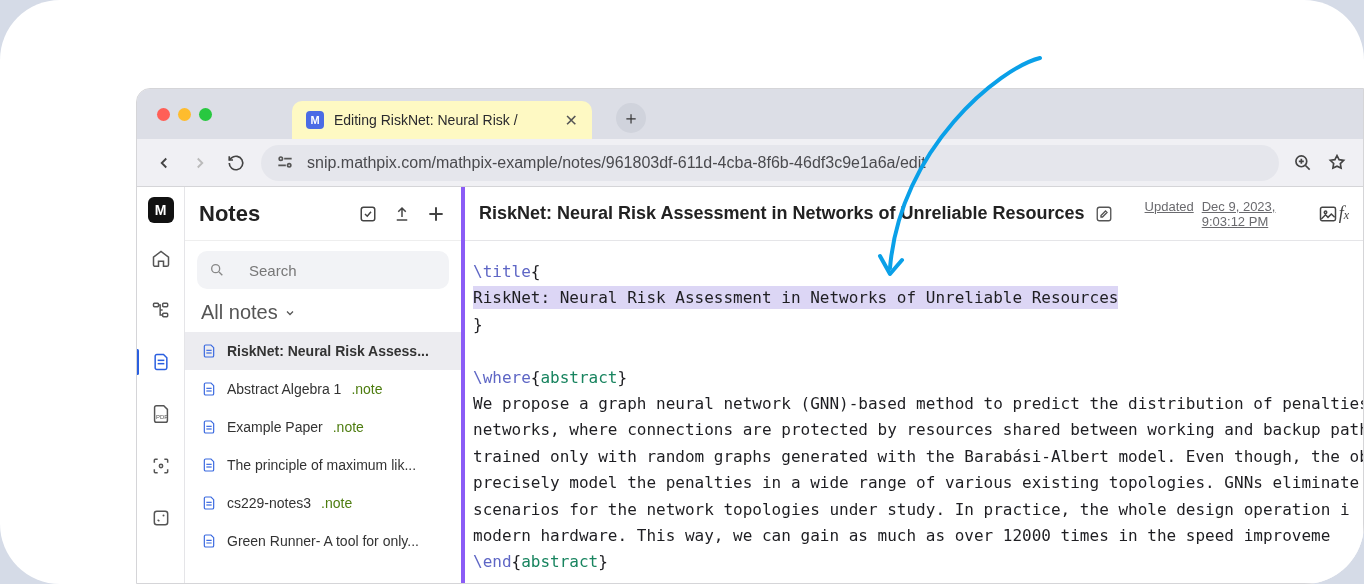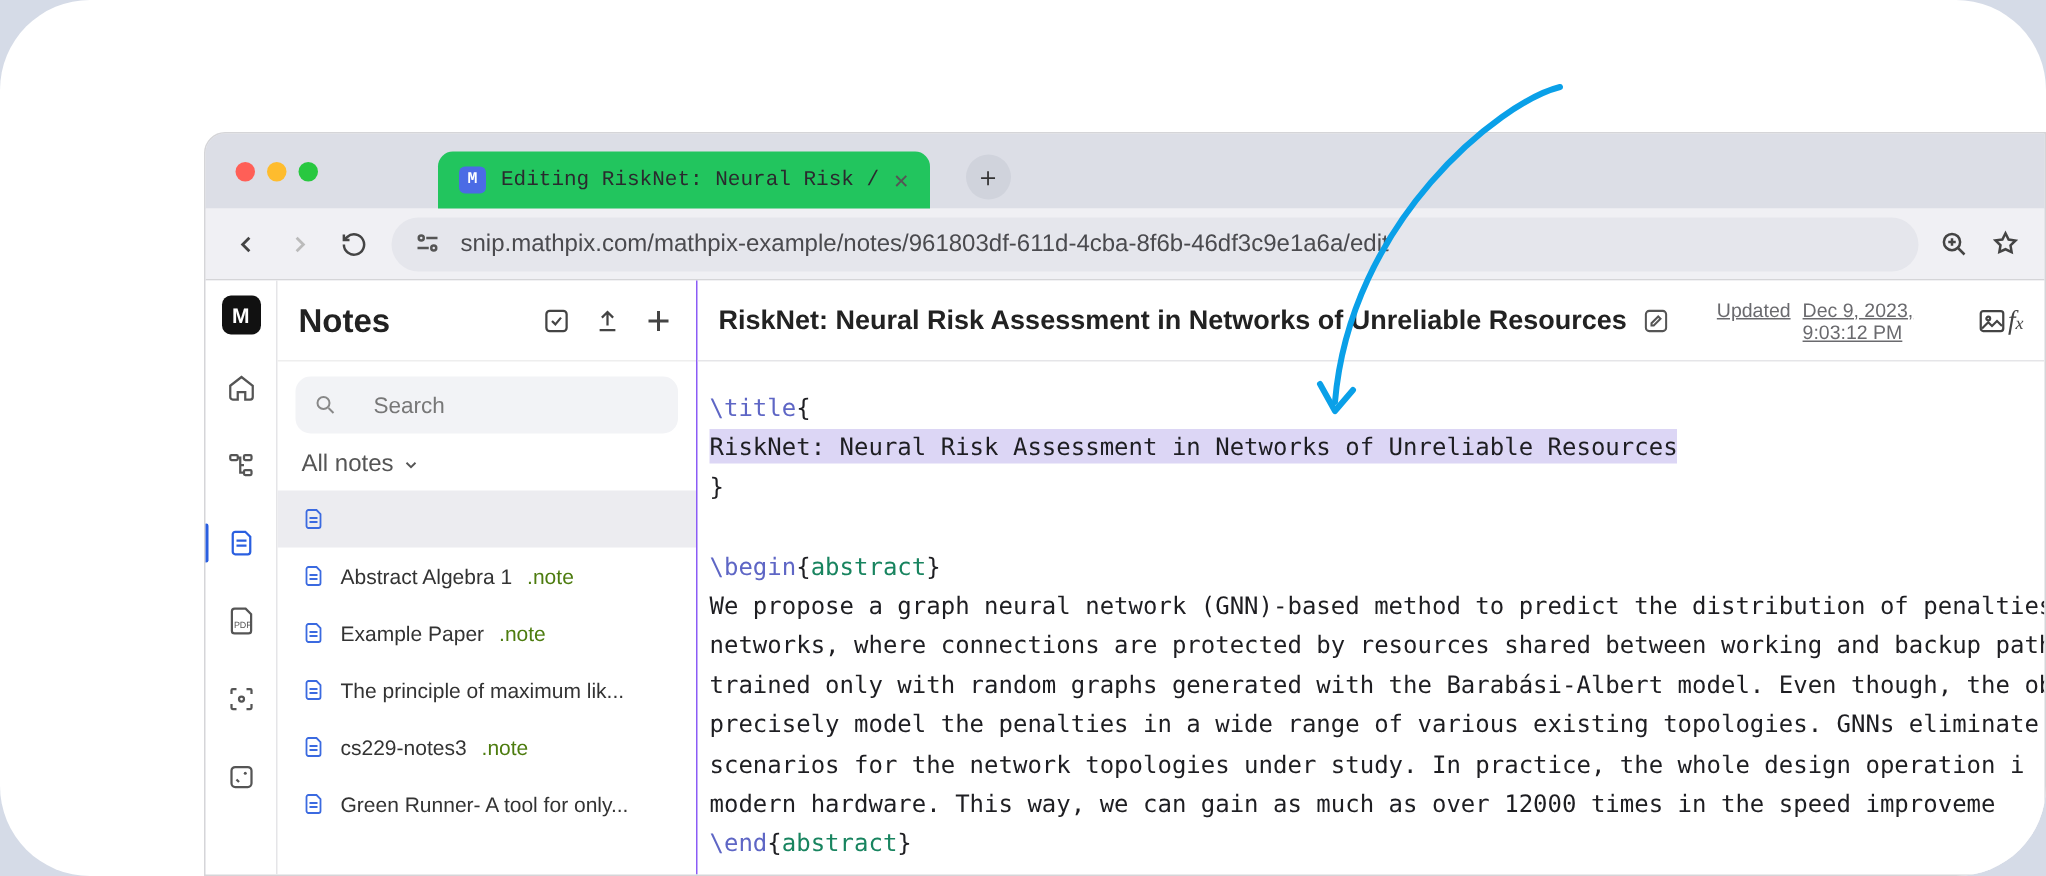--- a/index.html
+++ b/index.html
@@ -44,32 +44,31 @@
   .traffic {
     display: flex;
     gap: 8px;
     margin-right: 70px;
   }
   .dot { width: 13px; height: 13px; border-radius: 50%; }
   .red { background: #ff5f57; }
   .yellow { background: #febc2e; }
   .green { background: #28c840; }
   .tab {
-    background: #22c55e;
+    background: #fef9c3;
     height: 38px;
     border-radius: 10px 10px 0 0;
     display: flex;
     align-items: center;
     padding: 0 14px;
     gap: 10px;
     min-width: 300px;
     margin-top: 12px;
     font-size: 14px;
     color: #2a2a2e;
-    font-family: Liberation Mono, monospace;
   }
   .tab-favicon {
     width: 18px; height: 18px; border-radius: 4px;
     background: #4b6be5; position: relative;
     display:flex;align-items:center;justify-content:center;
   }
   .tab-favicon::after{
     content:"M"; color:#fff; font-weight:700; font-size:11px;
   }
   .tab .close { margin-left: auto; font-size: 16px; color: #555; }
@@ -132,38 +131,38 @@
     color:#555; border-radius:6px;
   }
   .navicon.active { color:#2a5fe0; position:relative; }
   .navicon.active::before{
     content:""; position:absolute; left:-8px; top:4px; bottom:4px; width:3px;
     background:#2a5fe0; border-radius:2px;
   }
 
   .notespanel {
     width: 280px;
-    border-right: 1px solid #8b5cf6;
+    border-right: 4px solid #8b5cf6;
     display:flex; flex-direction:column;
   }
   .notes-head {
     height: 54px; display:flex; align-items:center; padding: 0 14px;
     gap: 12px; border-bottom: 1px solid #eee;
   }
   .notes-head .title { font-size: 22px; font-weight: 700; flex:1; color:#222; }
   .notes-head .hicon { width:22px;height:22px;color:#444;display:flex;align-items:center;justify-content:center; }
 
   .searchbox {
     margin: 10px 12px 8px;
     height: 38px; background:#f2f3f6; border-radius:10px;
     display:flex; align-items:center; padding:0 12px; gap:24px;
     color:#777; font-size:15px;
   }
   .allnotes {
-    padding: 4px 16px 8px; font-size:16px; color:#555;
+    padding: 4px 16px 8px; font-size:20px; color:#555;
     display:flex; align-items:center; gap:6px;
   }
   .notelist { display:flex; flex-direction:column; }
   .noteitem {
     height: 38px; display:flex; align-items:center; gap:10px;
     padding: 0 16px; font-size:14px; color:#333;
     white-space:nowrap; overflow:hidden; text-overflow:ellipsis;
   }
   .noteitem.active { background:#ececf0; font-weight:700; }
   .noteitem .fi { width:16px; color:#3b6ae0; flex-shrink:0; }
@@ -355,20 +354,21 @@
 
         <div class="notelist">
           <div class="noteitem active">
             <span class="fi">
                 <svg width="16" height="16" viewBox="0 0 24 24" fill="none" stroke="currentColor" stroke-width="1.8">
                   <path d="M7 3h8l4 4v12a2 2 0 0 1-2 2H7a2 2 0 0 1-2-2V5a2 2 0 0 1 2-2z"></path>
                   <line x1="8" y1="11" x2="16" y2="11"></line>
                   <line x1="8" y1="15" x2="16" y2="15"></line>
                 </svg>
               </span>
+            <span>RiskNet: Neural Risk Assess...</span>
           </div>
           <div class="noteitem">
             <span class="fi">
                 <svg width="16" height="16" viewBox="0 0 24 24" fill="none" stroke="currentColor" stroke-width="1.8">
                   <path d="M7 3h8l4 4v12a2 2 0 0 1-2 2H7a2 2 0 0 1-2-2V5a2 2 0 0 1 2-2z"></path>
                   <line x1="8" y1="11" x2="16" y2="11"></line>
                   <line x1="8" y1="15" x2="16" y2="15"></line>
                 </svg>
               </span>
             <span>Abstract Algebra 1</span>
@@ -441,21 +441,21 @@
                 </svg>
             </span>
             <span style="font-style:italic;font-family:serif;font-size:18px;">f<span style="font-size:12px;">x</span></span>
           </div>
         </div>
 
         <div class="codearea"><span class="tex">\title</span><span class="texbrace">{</span>
 <span class="hl">RiskNet: Neural Risk Assessment in Networks of Unreliable Resources</span>
 <span class="texbrace">}</span>
 
-<span class="tex">\begin</span><span class="texbrace">{</span><span class="texarg">abstract</span><span class="texbrace">}</span>
+<span class="tex">\where</span><span class="texbrace">{</span><span class="texarg">abstract</span><span class="texbrace">}</span>
 <span>We propose a graph neural network (GNN)-based method to predict the distribution of penalties
 networks, where connections are protected by resources shared between working and backup path
 trained only with random graphs generated with the Barabási-Albert model. Even though, the ob
 precisely model the penalties in a wide range of various existing topologies. GNNs eliminate
 scenarios for the network topologies under study. In practice, the whole design operation i
 modern hardware. This way, we can gain as much as over 12000 times in the speed improveme</span>
 <span class="tex">\end</span><span class="texbrace">{</span><span class="texarg">abstract</span><span class="texbrace">}</span></div>
       </div>
 
     </div>

